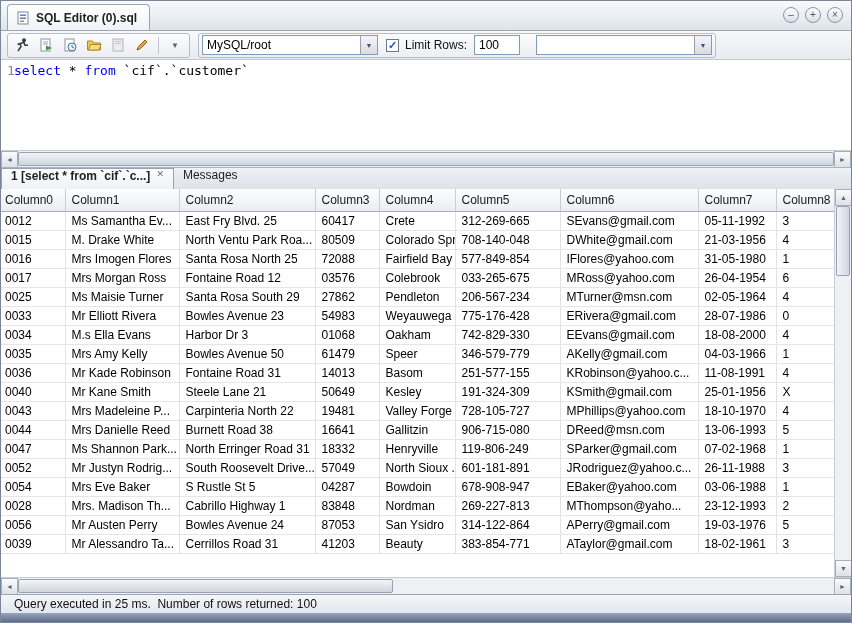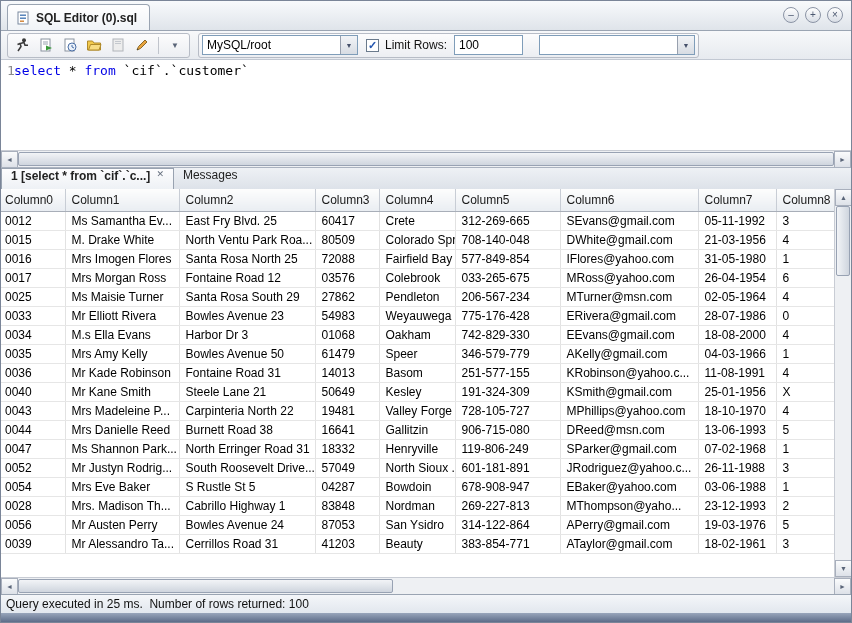--- a/index.html
+++ b/index.html
@@ -34,35 +34,35 @@
   }
   .tool-group{
     height:25px; border:1px solid #b7bcc6; border-radius:3px;
     background:linear-gradient(#fcfcfd,#ecoeef2); background:linear-gradient(#fcfcfd,#eceef2);
     display:flex; align-items:center; padding:0 3px; gap:2px;
   }
   .tbtn{ width:22px; height:21px; display:flex; align-items:center; justify-content:center; border-radius:2px; }
   .tsep{ width:1px; height:17px; background:#c0c4cc; margin:0 3px; }
   .chev{ font-size:8px; color:#5a6578; }
   .combo{
-    width:156px; height:20px; border:1px solid #7f9db9; background:#ffffff;
+    width:176px; height:20px; border:1px solid #7f9db9; background:#ffffff;
     display:flex; align-items:stretch; font-size:12px;
   }
   .combo .val{ flex:1; padding:2px 4px; white-space:nowrap; overflow:hidden; }
   .combo .drop{
     width:17px; border-left:1px solid #98a0ae; background:linear-gradient(#f2f4f7,#d7dce3);
     display:flex; align-items:center; justify-content:center; font-size:7px; color:#45506a;
   }
   .checkbox{
     width:13px; height:13px; border:1px solid #6a7a8c; background:#ffffff; margin:0 4px 0 6px;
     display:flex; align-items:center; justify-content:center; font-size:11px; font-weight:bold; color:#2456b0; line-height:1;
   }
   .lbl{ font-size:12px; color:#111; margin-right:5px; }
   .limit-input{
-    width:69px; height:20px; border:1px solid #7f9db9; font-size:12px; padding:2px 4px;
+    width:46px; height:20px; border:1px solid #7f9db9; font-size:12px; padding:2px 4px;
     font-family:"Liberation Sans", sans-serif;
   }
   .field-gap{ width:12px; }
   
   .editor{ height:90px; background:#ffffff; overflow:hidden; flex-shrink:0; }
   .code-line{ display:flex; padding-top:3px; font-family:"DejaVu Sans Mono", monospace; font-size:13px; }
   .gutter{ width:13px; padding-left:6px; color:#8a8a8a; flex-shrink:0; }
   .code-text{ white-space:pre; color:#000; }
   .kw{ color:var(--kw, #0000e6); }
   
@@ -103,21 +103,21 @@
     white-space:nowrap; overflow:hidden;
   }
   .grid td{
     height:19px; padding:0 6px; color:#000; border-right:1px solid #e2e2e2; border-bottom:1px solid #e6e6e6;
     white-space:nowrap; overflow:hidden; background:#ffffff;
   }
   .grid td:first-child, .grid th:first-child{ padding-left:4px; }
   
   .statusbar{
     height:19px; background:linear-gradient(#f4f6f9,#e2e7ee); border-top:1px solid #9aa4b2;
-    display:flex; align-items:center; padding:0 5px; font-size:12px; color:#111; flex-shrink:0;
+    display:flex; align-items:center; padding:0 13px; font-size:12px; color:#111; flex-shrink:0;
   }
   .statusbar span{ white-space:pre; }
   .bottom-edge{ height:9px; background:linear-gradient(#98a5bb,#5e6d89); flex-shrink:0; }
   svg{ display:block; }
 </style>
 </head>
 <body>
 
 <div class="window">
 

